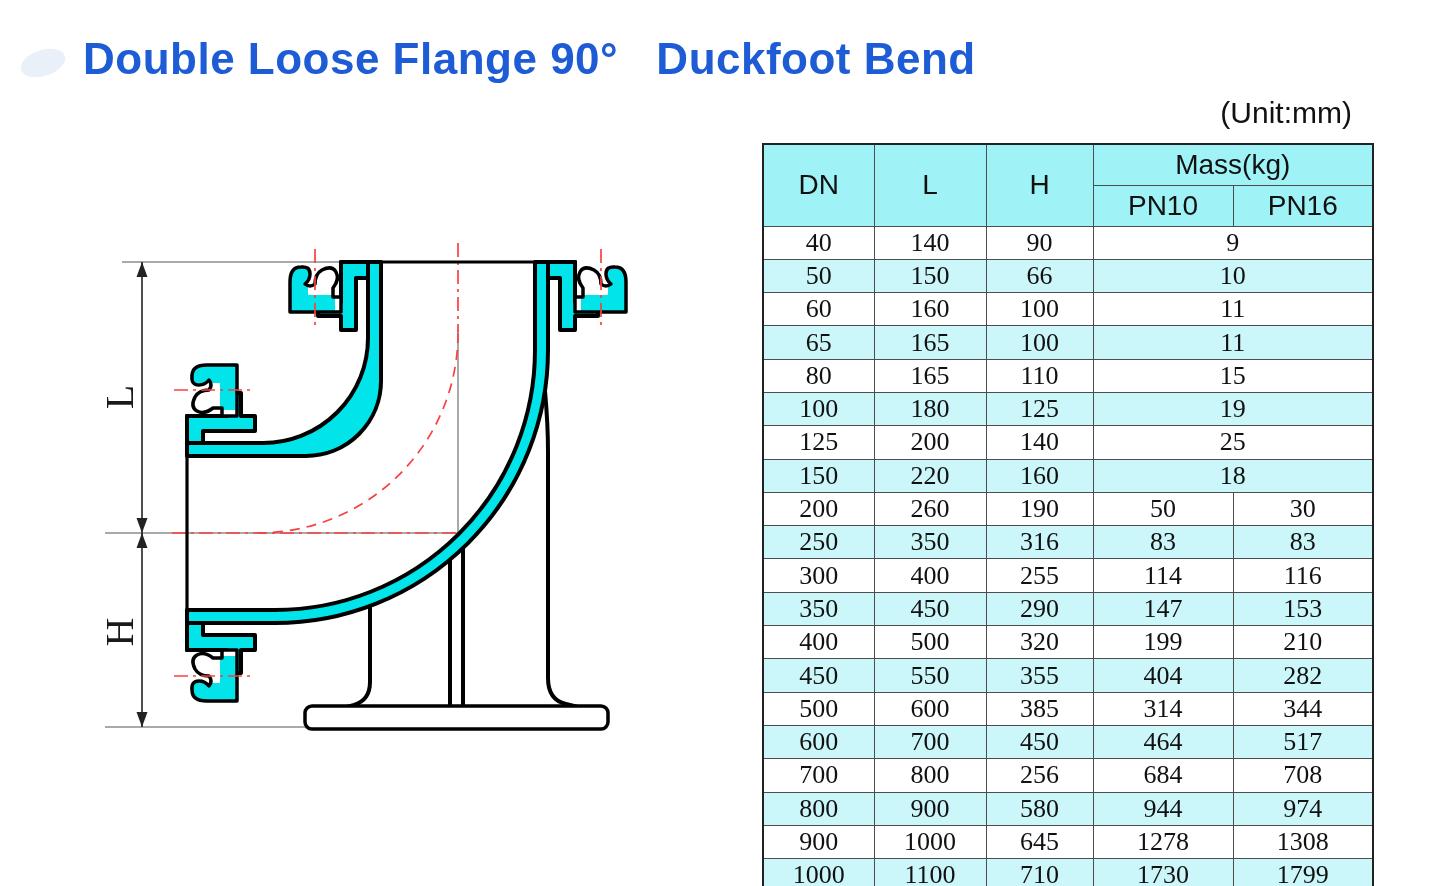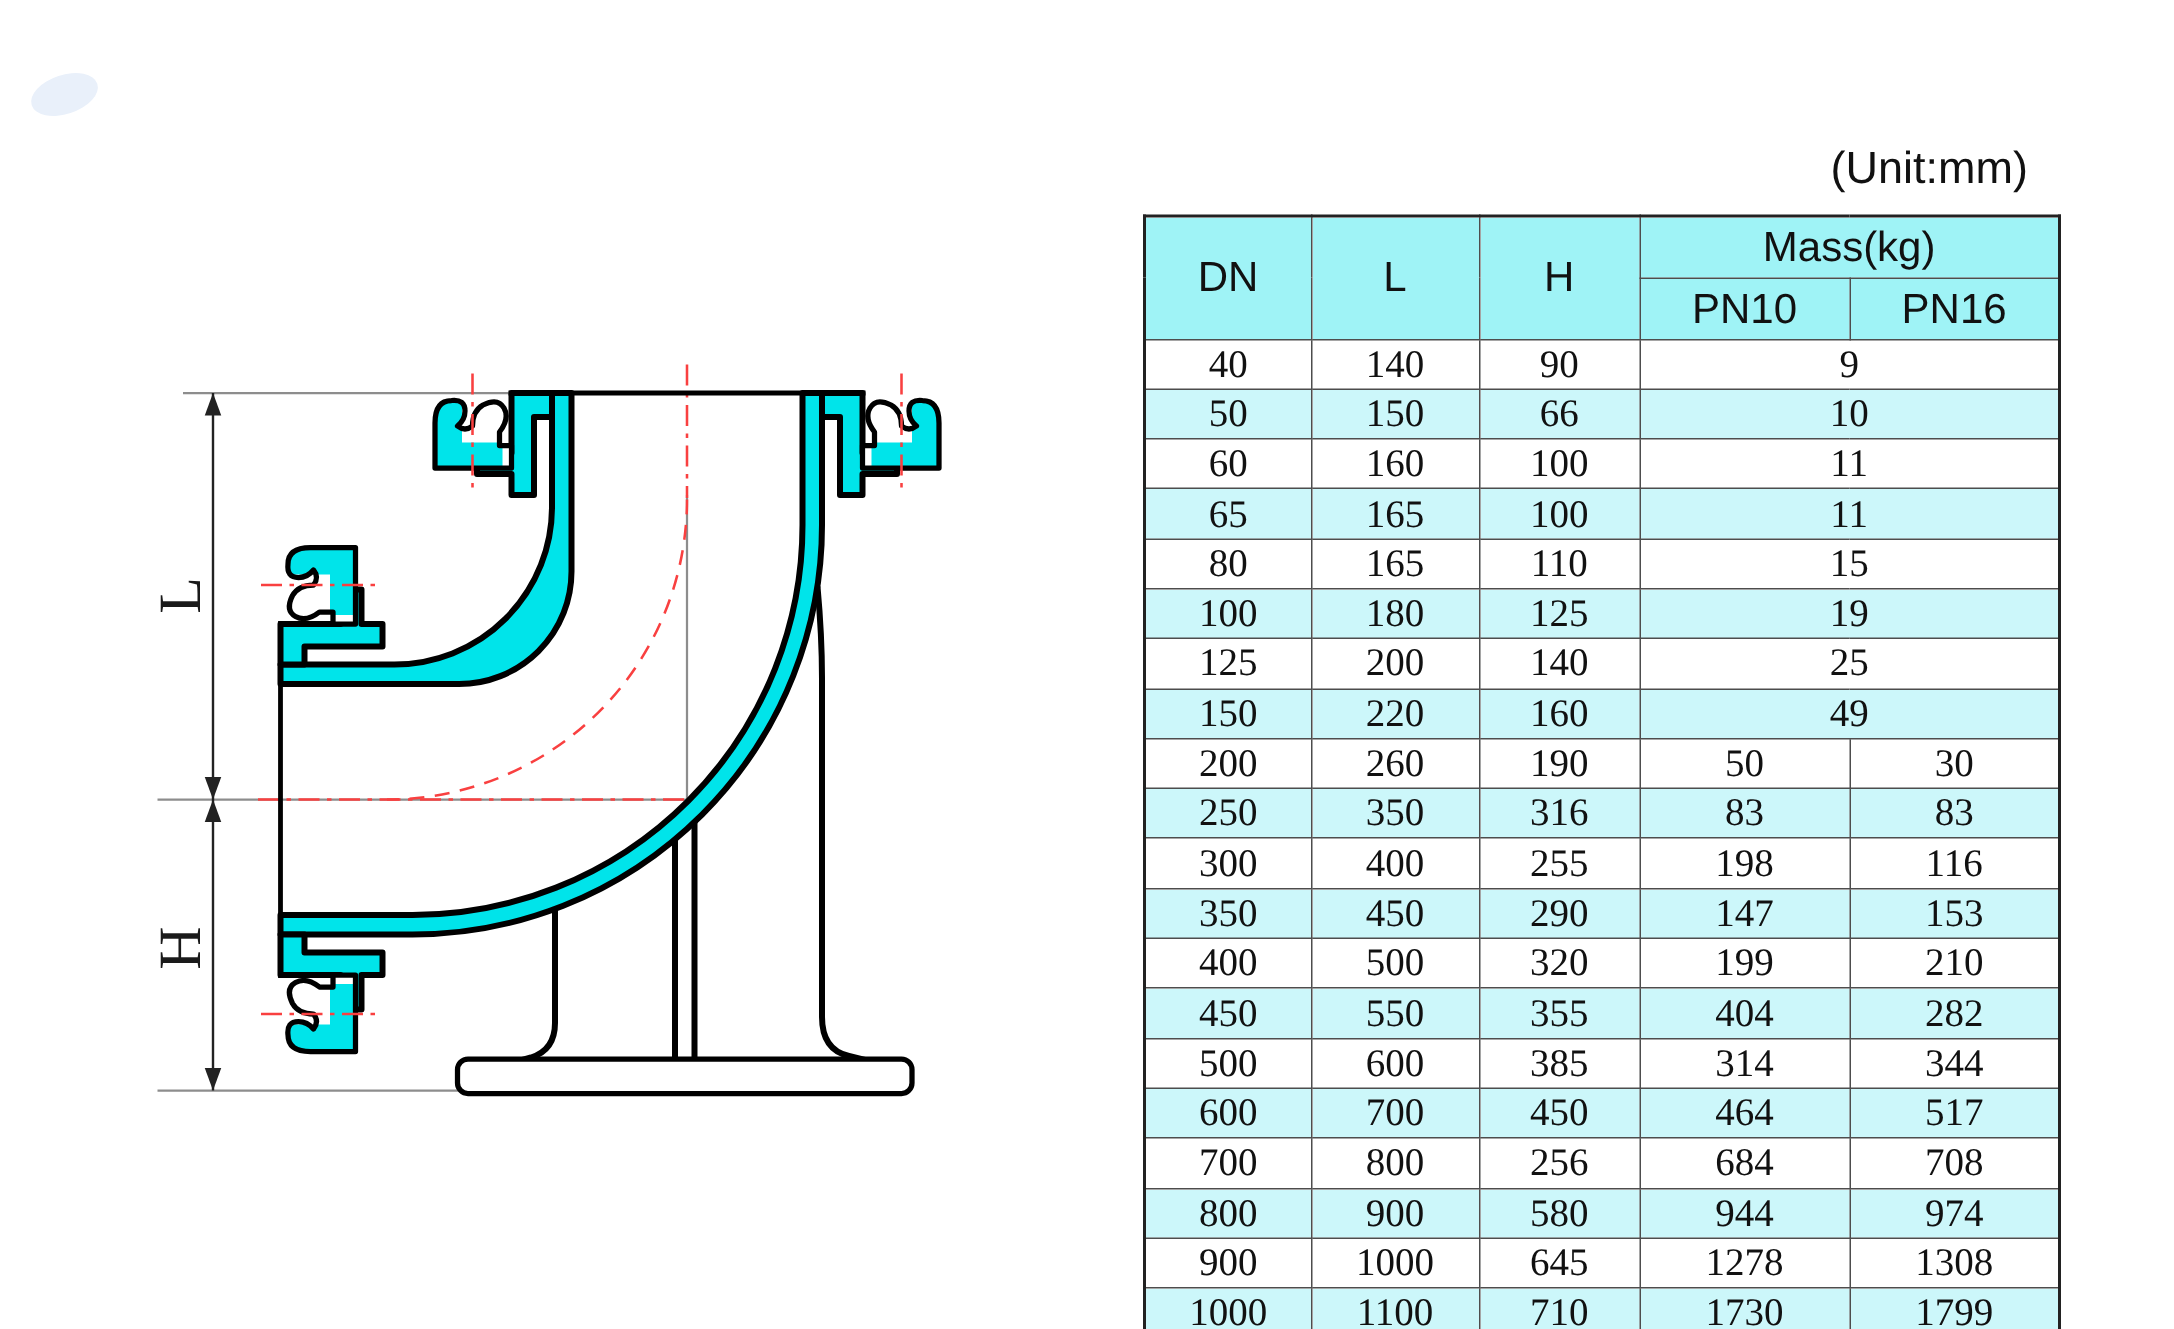--- a/index.html
+++ b/index.html
@@ -55,20 +55,21 @@
     height:32.3px; line-height:1; background:#fff;
   }
   tbody tr.alt td { background:var(--table-row-alt-bg); }
 </style>
 </head>
 <body>
 
 <div id="page">
 
   <div id="watermark"></div>
+  <div id="title">Double Loose Flange 90°   Duckfoot Bend</div>
   <div id="unit-note">(Unit:mm)</div>
 
   <svg id="drawing" width="700" height="886" viewBox="0 0 700 886">
     <defs>
       <path id="ringshape" d="M290,312 L290,282 Q290,267 301,267 Q310,266 310,274 Q310,280 305,284
                Q310,288 315,284 Q315,274 322,270 Q332,265 336,272 Q340,279 333,288
                L333,297 L341,297 L341,312 Z"></path>
       <clipPath id="ringclip">
           <use href="#ringshape"></use>
         </clipPath>
@@ -190,41 +191,41 @@
           <tr>
             <td>125</td>
             <td>200</td>
             <td>140</td>
             <td colspan="2">25</td>
           </tr>
           <tr class="alt">
             <td>150</td>
             <td>220</td>
             <td>160</td>
-            <td colspan="2">49</td>
+            <td colspan="2">18</td>
           </tr>
           <tr>
             <td>200</td>
             <td>260</td>
             <td>190</td>
             <td>50</td>
             <td>30</td>
           </tr>
           <tr class="alt">
             <td>250</td>
             <td>350</td>
             <td>316</td>
             <td>83</td>
             <td>83</td>
           </tr>
           <tr>
             <td>300</td>
             <td>400</td>
             <td>255</td>
-            <td>198</td>
+            <td>114</td>
             <td>116</td>
           </tr>
           <tr class="alt">
             <td>350</td>
             <td>450</td>
             <td>290</td>
             <td>147</td>
             <td>153</td>
           </tr>
           <tr>

